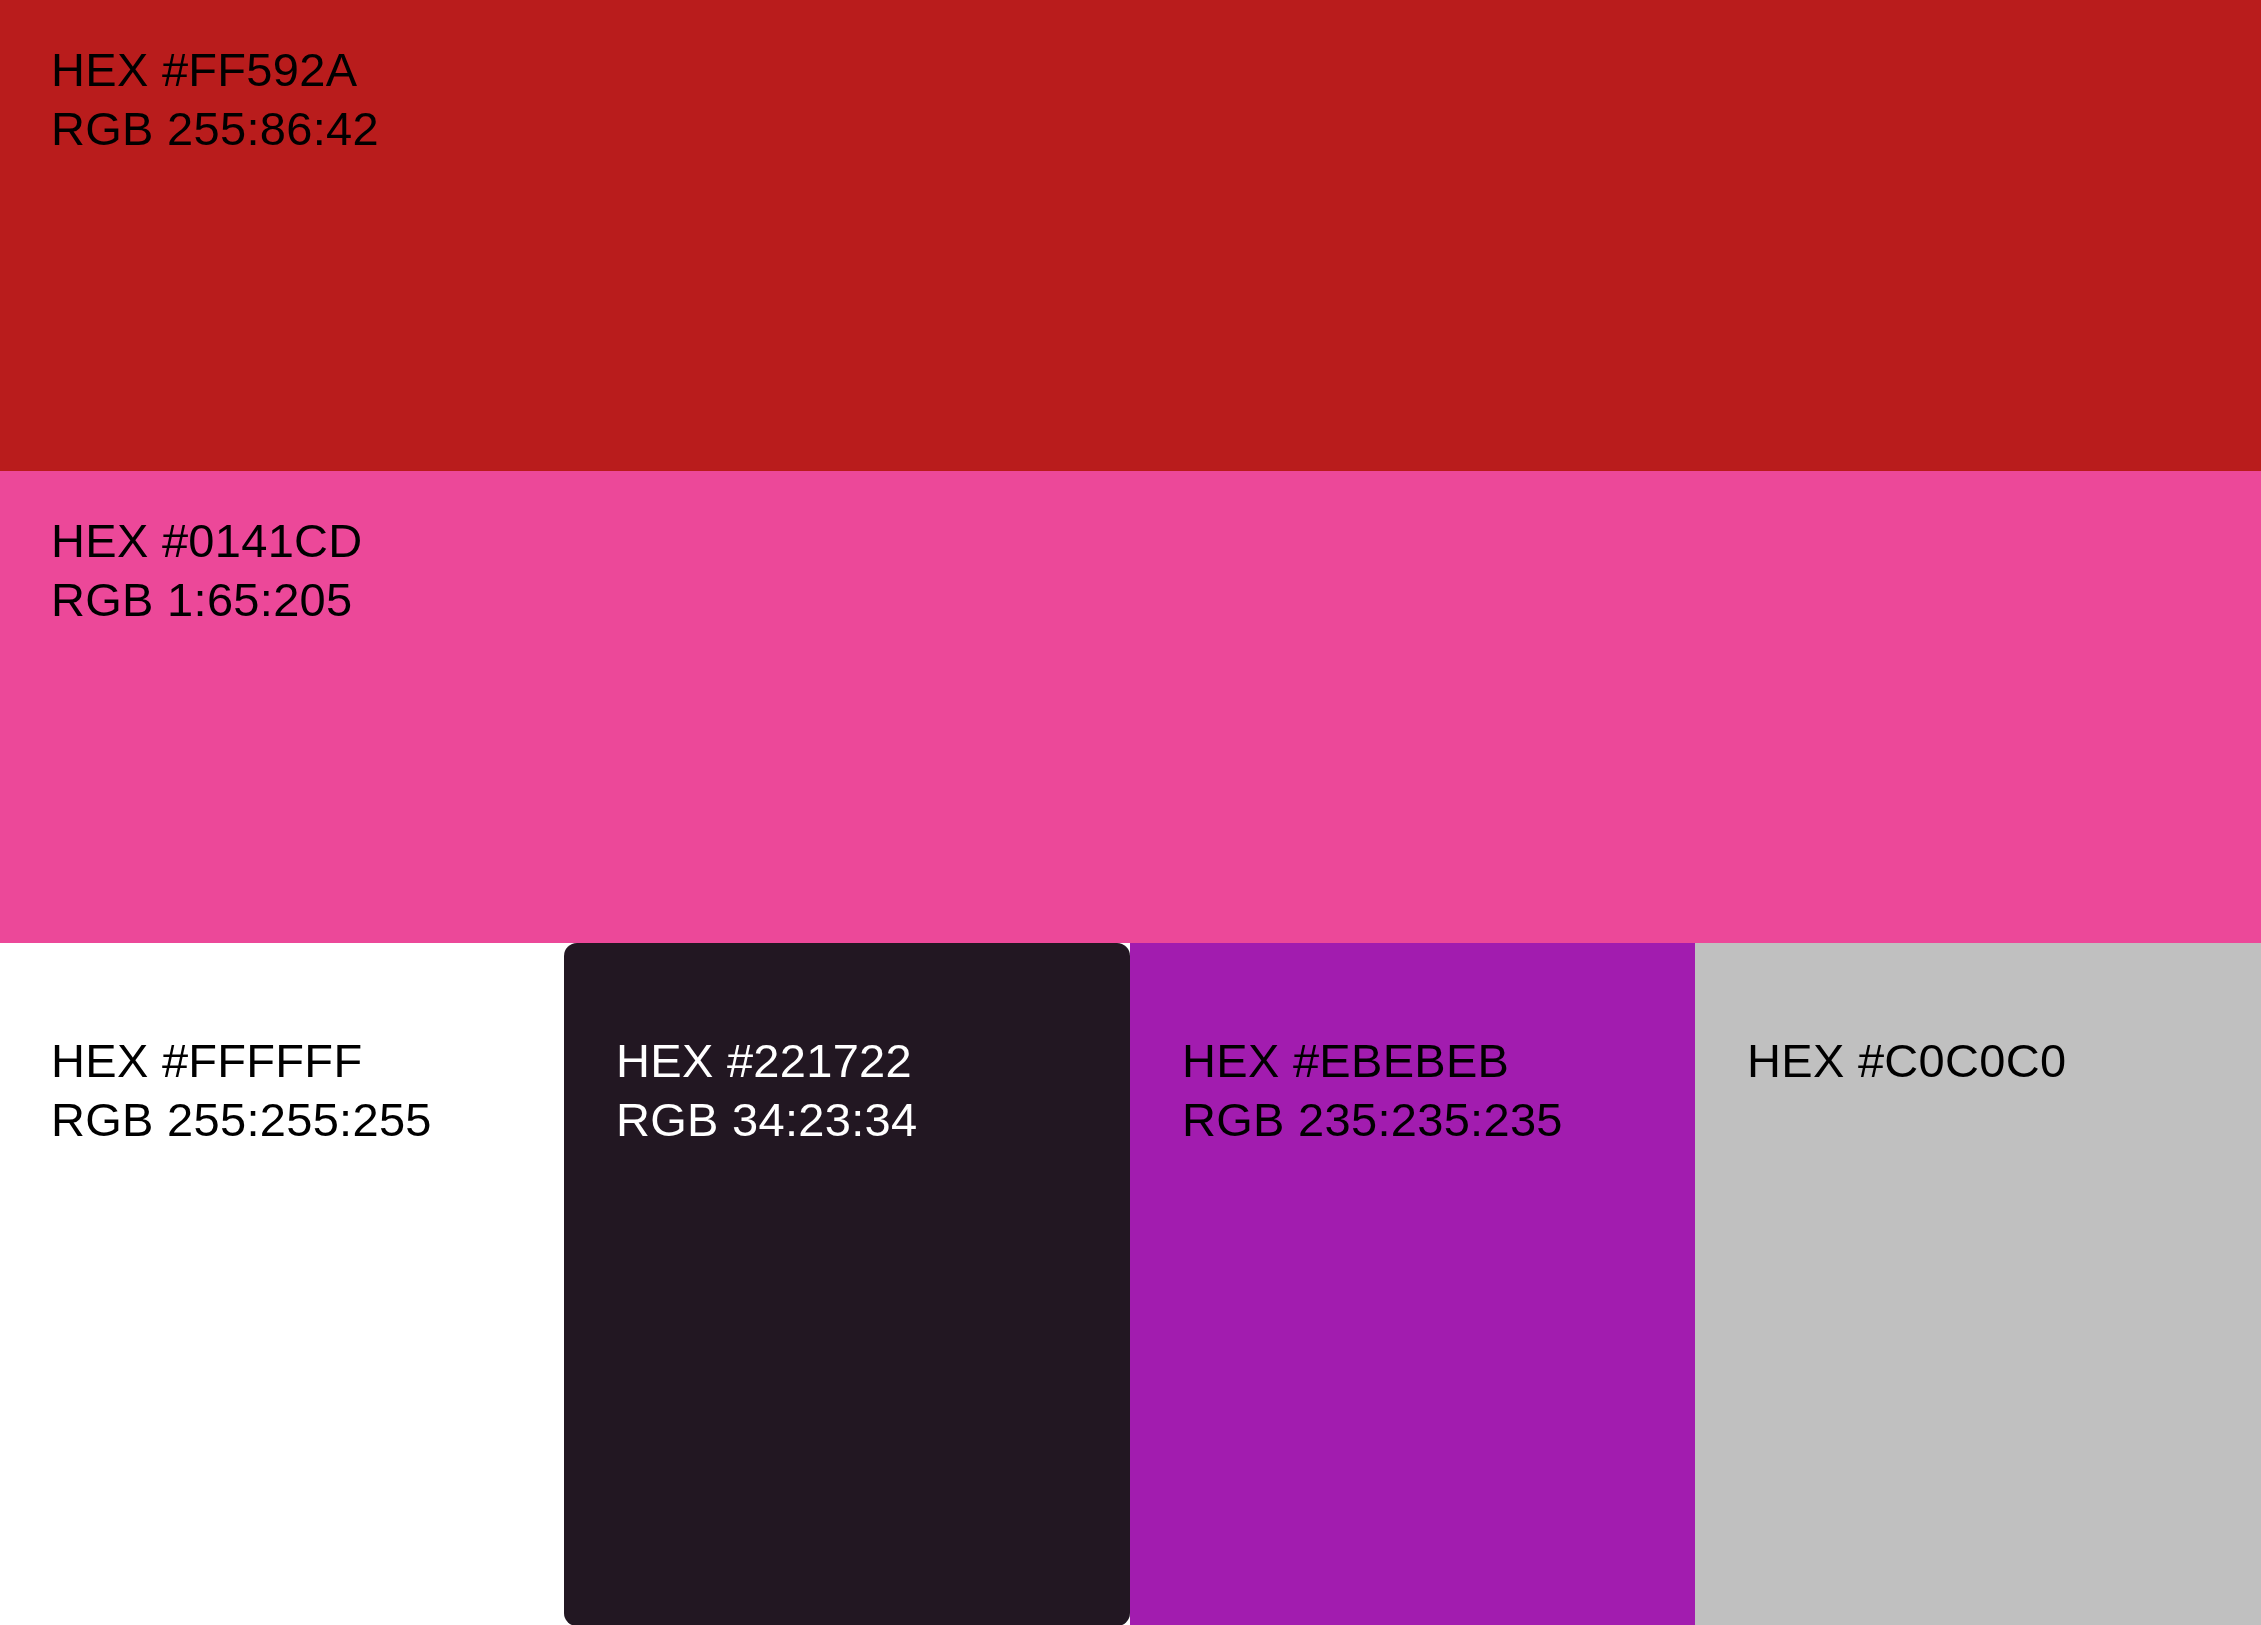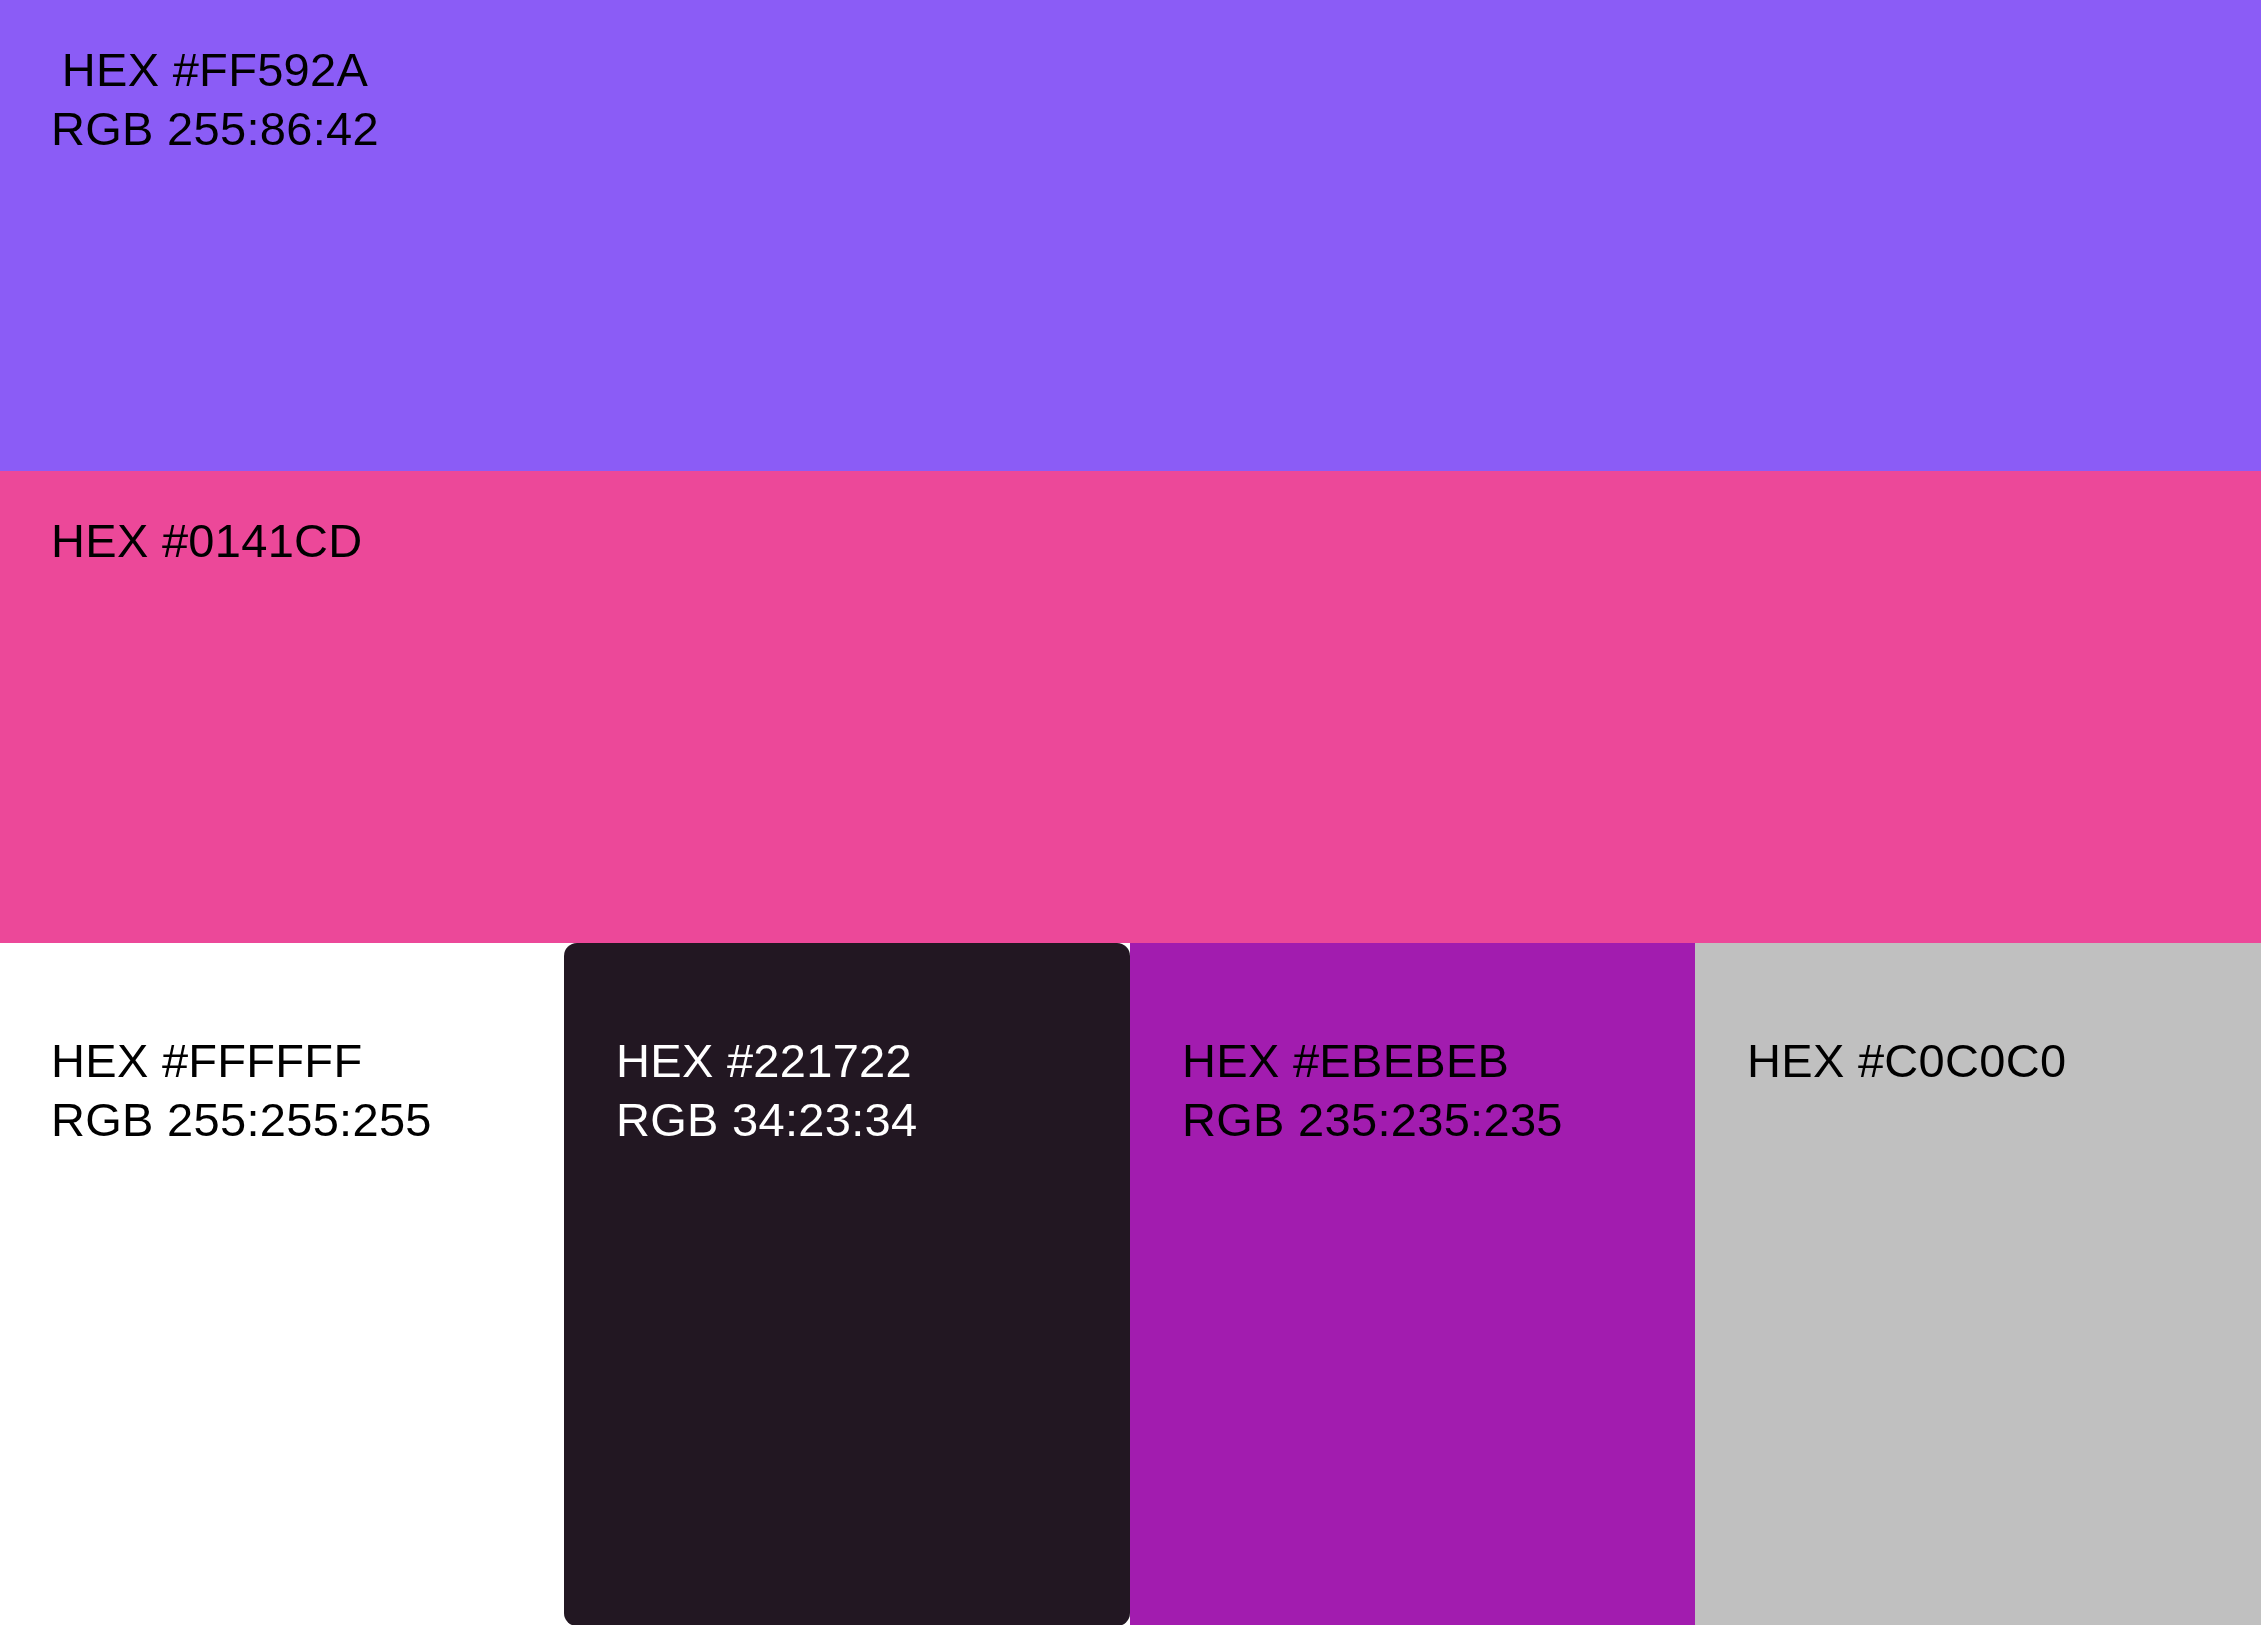--- a/index.html
+++ b/index.html
@@ -82,30 +82,31 @@
   
   .col-2 .swatch-label { left: 52px; }
   .col-3 .swatch-label { left: 52px; }
   .col-4 .swatch-label { left: 52px; }
 </style>
 </head>
 <body>
 
 <div id="palette">
 
-  <div class="swatch band-orange" style="background-color: #8b5cf6; color: rgb(0, 0, 0); text-align: center;">
+  <div class="swatch band-orange" style="background-color: #b91c1c; color: rgb(0, 0, 0);">
     <div class="swatch-label">
       <span class="line">HEX #FF592A</span>
       <span class="line">RGB 255:86:42</span>
     </div>
   </div>
 
   <div class="swatch band-blue" style="background-color: #ec4899; color: rgb(0, 0, 0);">
     <div class="swatch-label">
       <span class="line">HEX #0141CD</span>
+      <span class="line">RGB 1:65:205</span>
     </div>
   </div>
 
   <div class="swatch col col-1" style="background-color: rgb(255, 255, 255); color: rgb(0, 0, 0);">
     <div class="swatch-label">
       <span class="line">HEX #FFFFFF</span>
       <span class="line">RGB 255:255:255</span>
     </div>
   </div>
 

